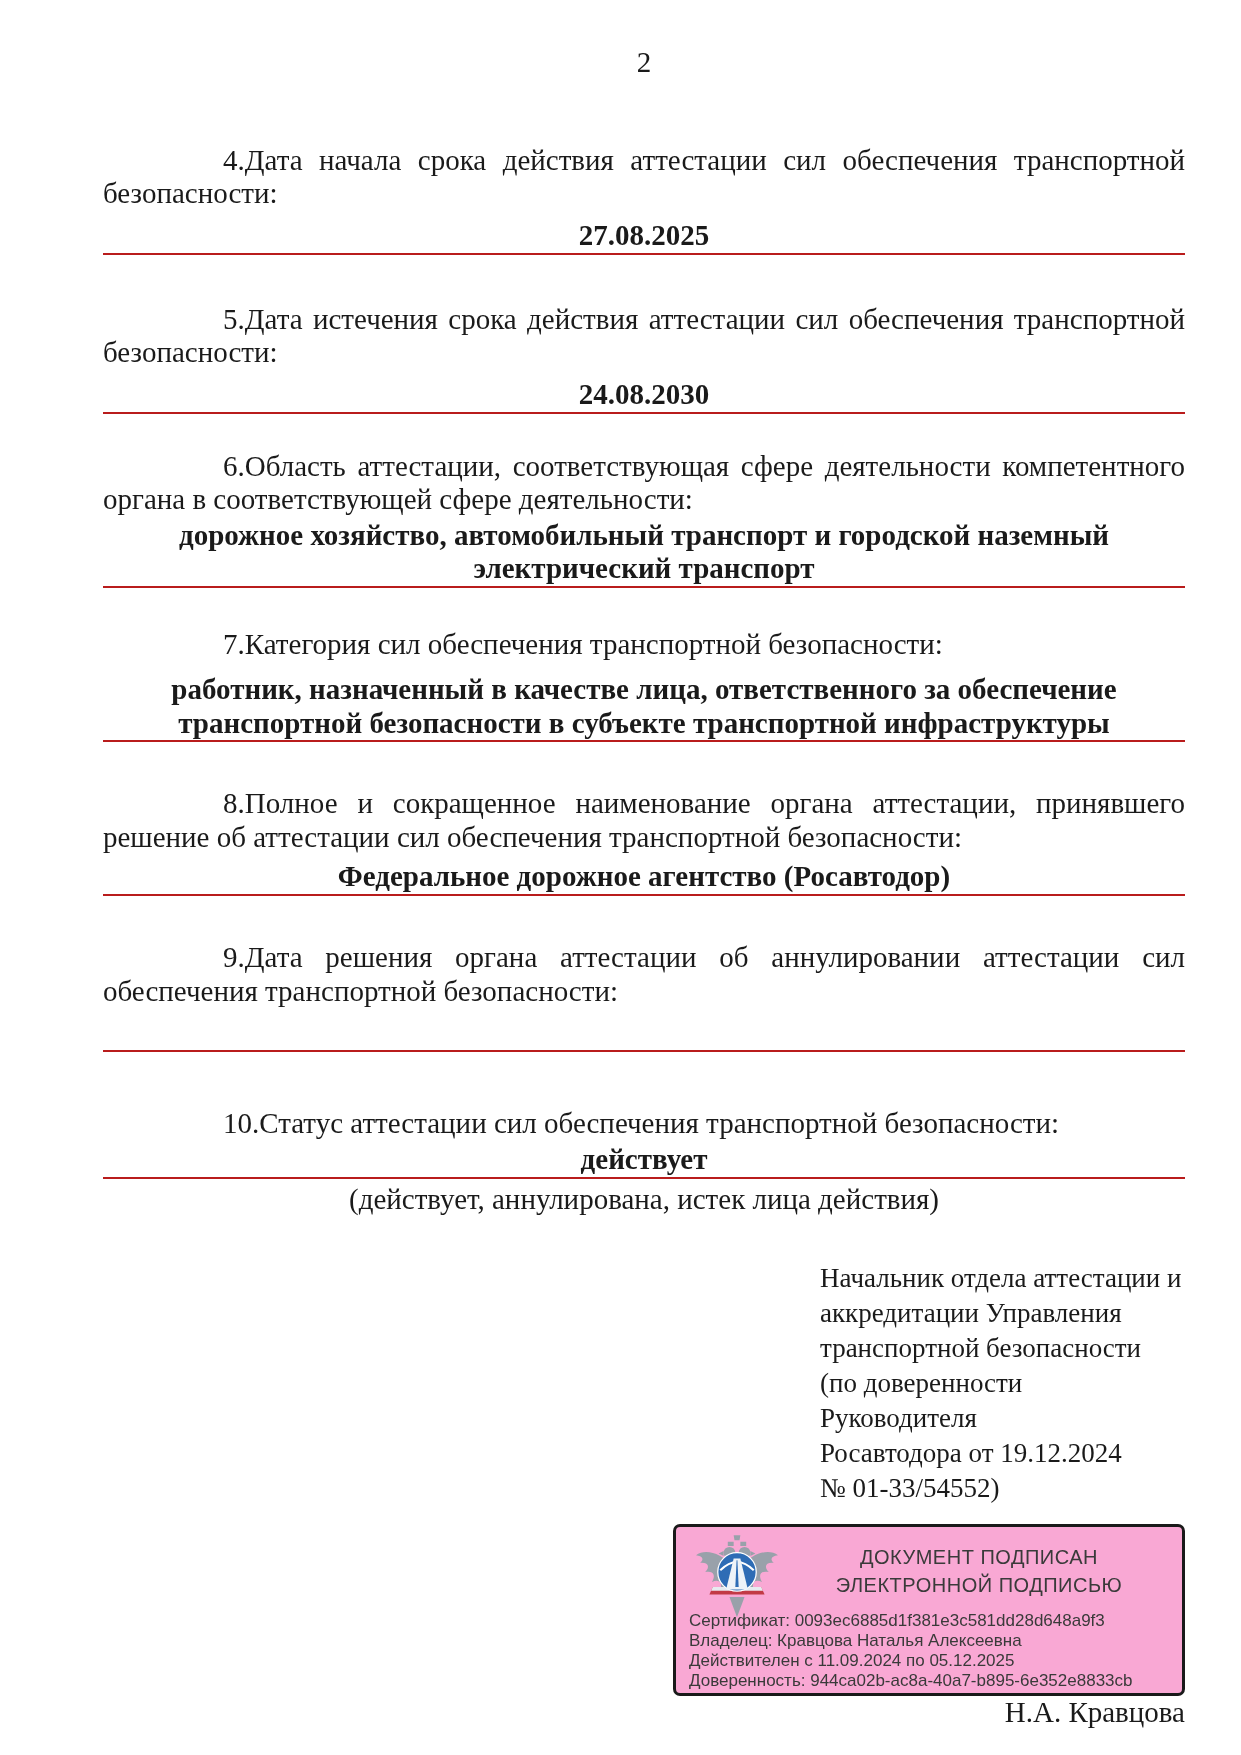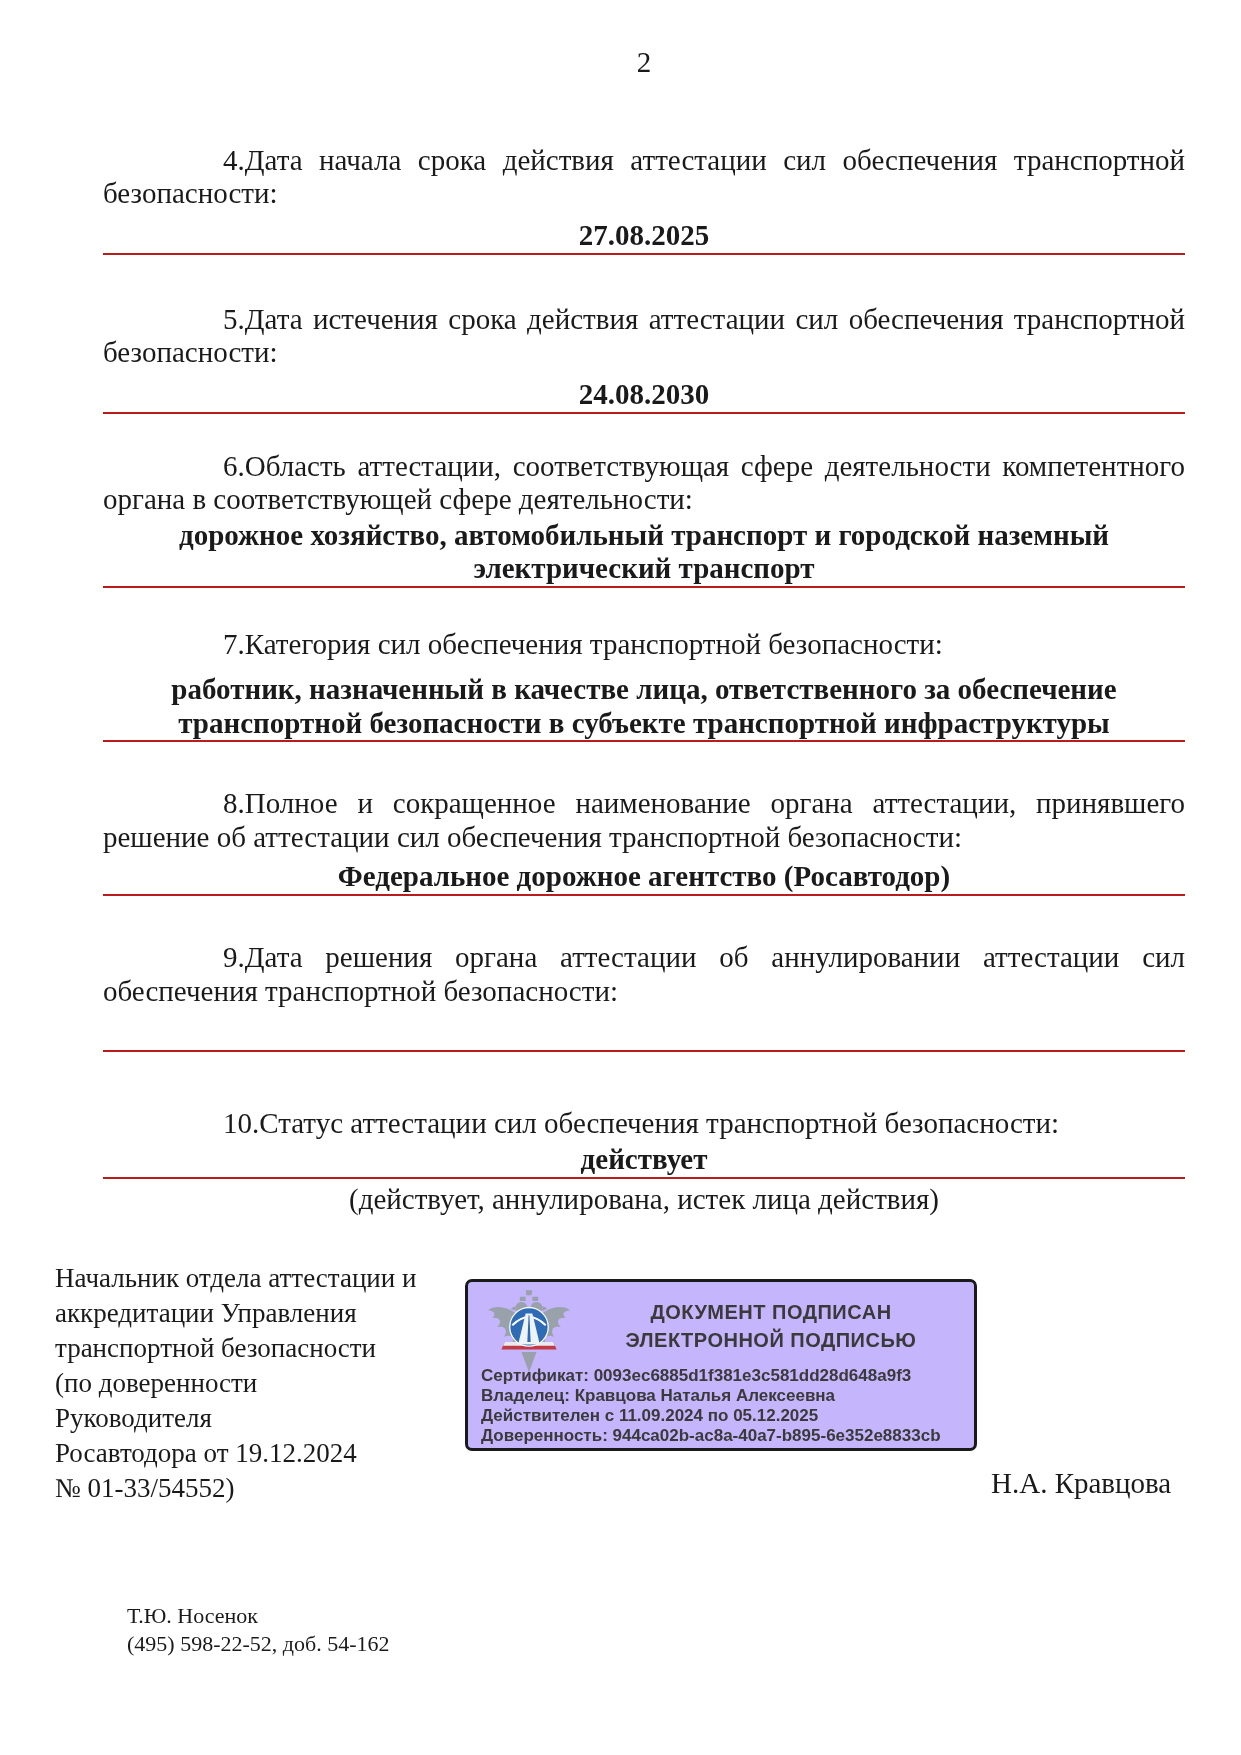--- a/index.html
+++ b/index.html
@@ -23,26 +23,26 @@
     display:block;text-align:center;font-weight:bold;
     border-bottom:2px solid #b91c1c;min-height:34px;margin-top:8px;
   }
   .value .vw{display:inline-block;max-width:1000px;}
   .item6 .value{margin-top:2px;}
   .item7 .value{margin-top:12px;}
   .item8 .value{margin-top:6px;}
   .item10 .value{margin-top:2px;}
   .hint{text-align:center;margin-top:4px;}
   
-  .sigrow{display:flex;align-items:flex-start;margin:45px 0 0 -48px;}
+  .sigrow{display:flex;align-items:flex-end;margin:45px 0 0 -48px;flex-direction:column;}
   .sig-pos{width:365px;font-size:27px;line-height:35px;}
   .stamp{
     position:relative;width:506px;height:166px;margin:18px 0 0 45px;
-    border:3px solid #1a1a1a;border-radius:7px;background:#c4b5fd;flex:none;
-    font-family:"Liberation Sans","DejaVu Sans",sans-serif;color:#3a3a3a;font-weight:bold;
+    border:3px solid #1a1a1a;border-radius:7px;background:#f9a8d4;flex:none;
+    font-family:"Liberation Sans","DejaVu Sans",sans-serif;color:#3a3a3a;
   }
   .emblem{position:absolute;left:15px;top:6px;width:92px;height:88px;}
   .stamp-titles{
     position:absolute;left:108px;right:8px;top:16px;text-align:center;
     font-size:20px;line-height:28px;letter-spacing:.5px;color:#3a3a3a;
   }
   .stamp-lines{
     position:absolute;left:13px;right:8px;top:84px;
     font-size:17px;line-height:20px;white-space:nowrap;
   }

